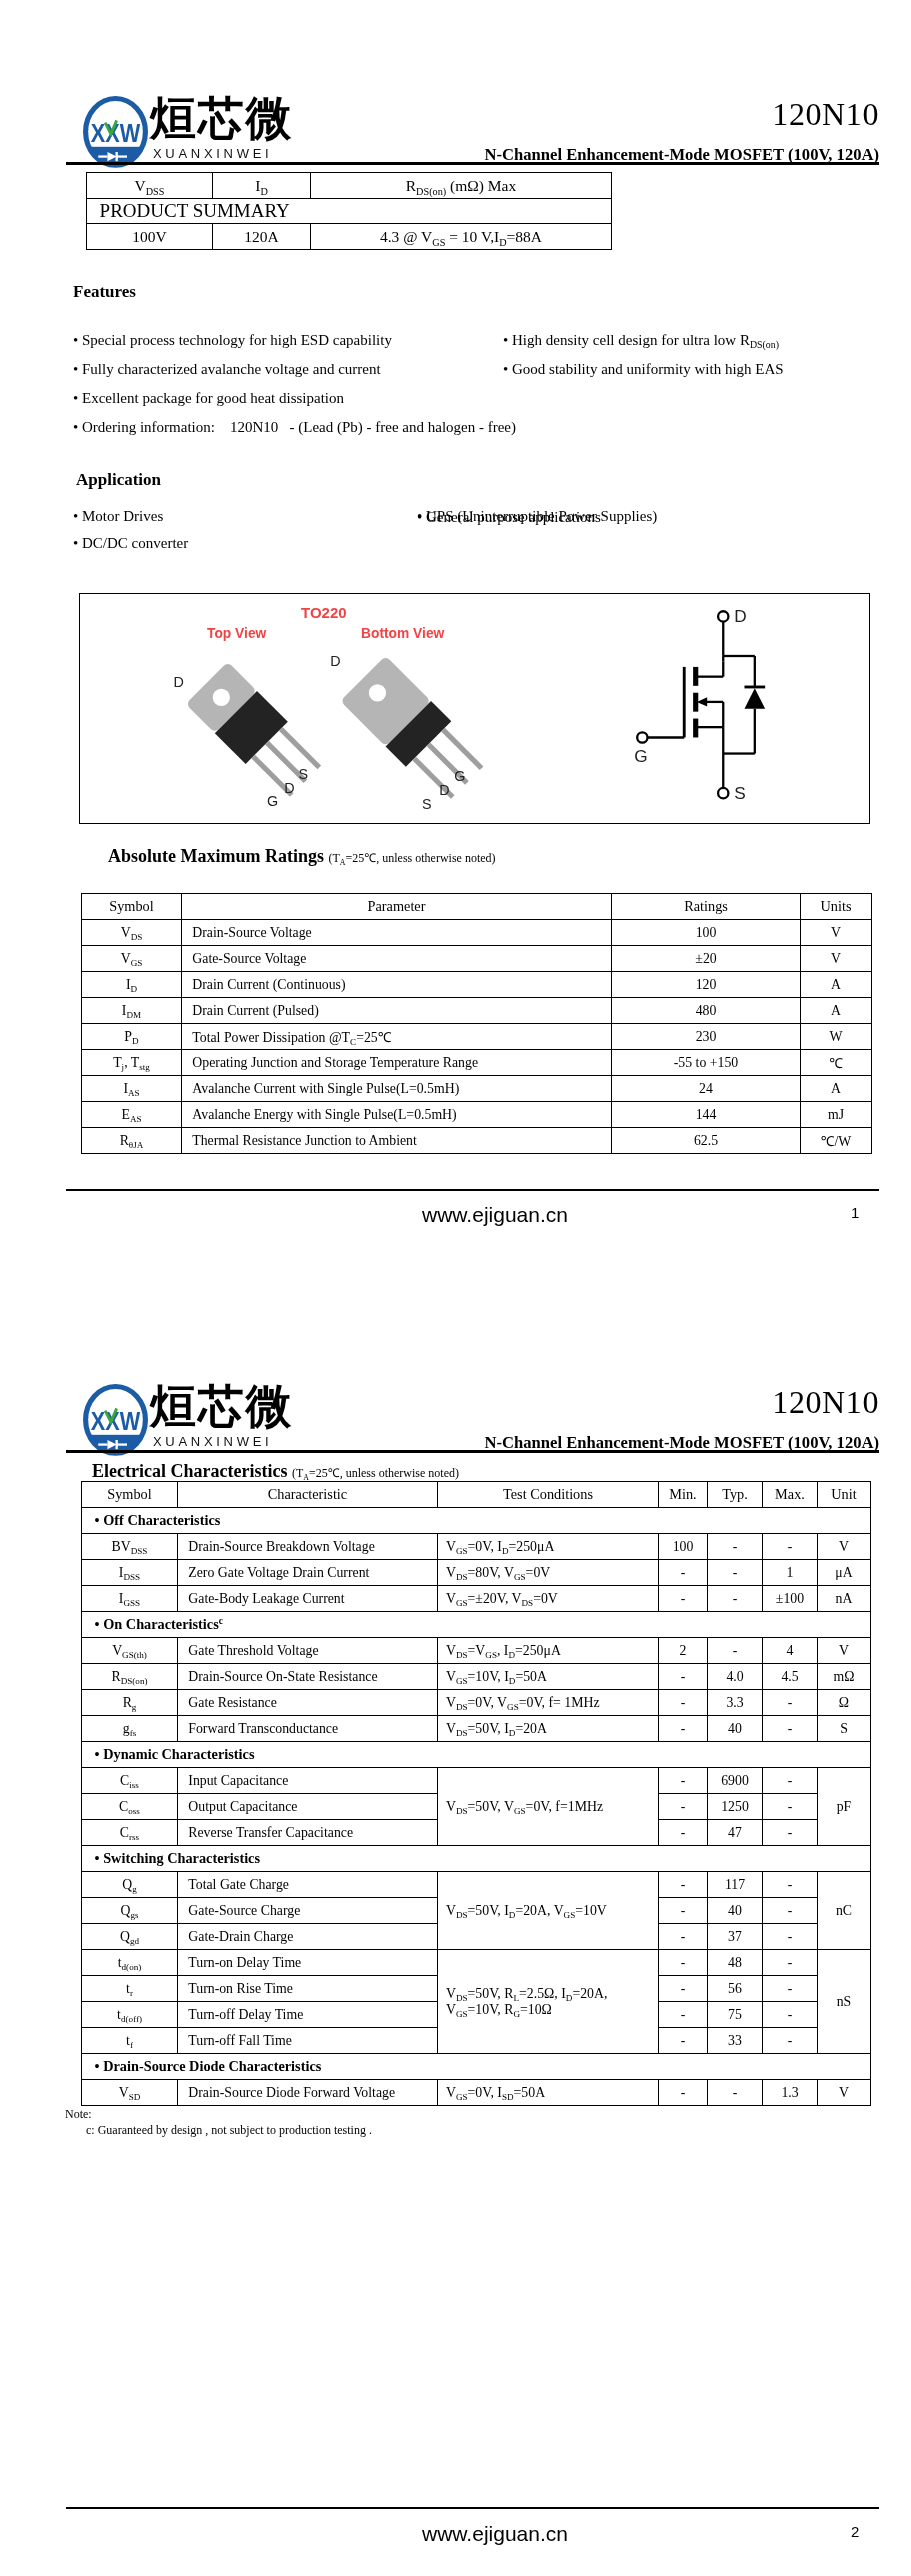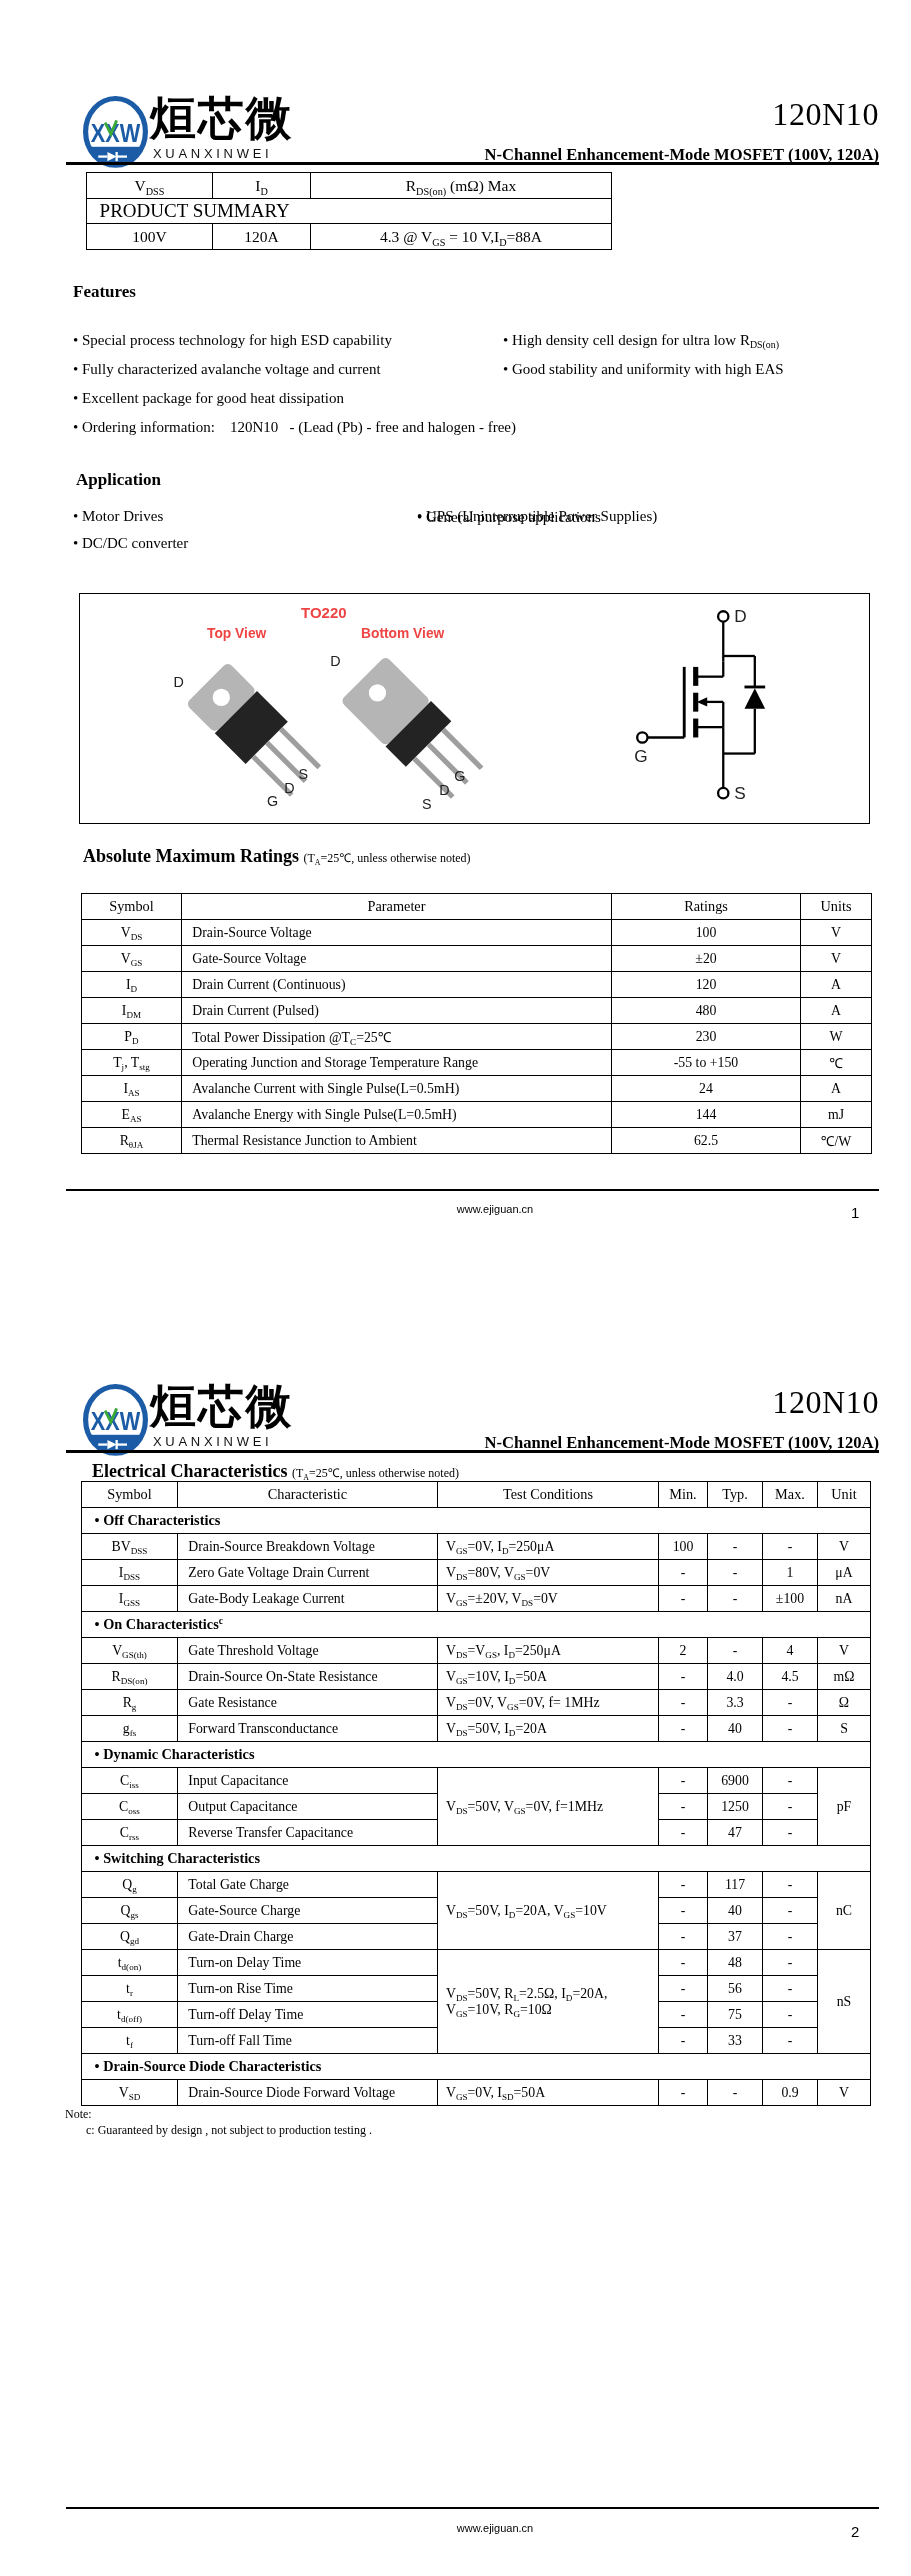--- a/index.html
+++ b/index.html
@@ -35,21 +35,21 @@
   sup{font-size:66%;vertical-align:0.55em;line-height:0;}
   
   #ps-table td{font-size:15.5px;}
   #ps-table td.ps-head{font-size:19px;text-align:left;padding-left:12.6px;border-bottom:1.7px solid #000;}
   
   #pkg-box{position:absolute;border:1.7px solid #000;background:#fff;}
   .pkg-lbl{position:absolute;font-family:"Liberation Sans","DejaVu Sans",sans-serif;
            font-weight:bold;color:#ef4444;}
   
   .footer-url{position:absolute;font-family:"Liberation Sans","DejaVu Sans",sans-serif;
-              font-size:11px;text-align:center;width:172px;}
+              font-size:21px;text-align:center;width:172px;}
   .footer-page{position:absolute;font-family:"Liberation Sans","DejaVu Sans",sans-serif;font-size:15px;}
   .note-line{position:absolute;font-size:12px;}
 </style>
 </head>
 <body>
 
 <div id="canvas">
 
   <svg class="abs" id="logo-svg-1" style="left:81px;top:87px;" width="69" height="92" viewBox="0 0 120 160">
     <ellipse cx="60" cy="78" rx="52" ry="58" fill="none" stroke="#1c5ca6" stroke-width="9"></ellipse>
@@ -180,21 +180,21 @@
         <polygon points="1158,200 1194,200 1176,164" fill="#000" stroke="none"></polygon>
         <line x1="1176" y1="200" x2="1176" y2="278"></line>
         <line x1="1176" y1="278" x2="1121" y2="278"></line>
       </g>
       <text x="1140" y="48" font-family="Liberation Sans, sans-serif" font-size="30" fill="#222">D</text>
       <text x="966" y="292" font-family="Liberation Sans, sans-serif" font-size="30" fill="#222">G</text>
       <text x="1140" y="357" font-family="Liberation Sans, sans-serif" font-size="30" fill="#222">S</text>
     </svg>
   </div>
 
-  <div class="h-tbl" style="left:83px;top:846px;text-align:right;">
+  <div class="h-tbl" style="left:108px;top:846px;text-align:right;">
     <span>Absolute Maximum Ratings</span>
     <span class="note">(T<sub>A</sub>=25℃, unless otherwise noted)</span>
   </div>
   <table class="sheet" style="left:81px;top:893px;width:789px;">
     <colgroup>
         <col style="width:100px">
         <col style="width:430px">
         <col style="width:189px">
         <col style="width:71px">
       </colgroup>
@@ -469,21 +469,21 @@
         </tr>
         <tr style="height:26px">
           <td class="section" colspan="7">• Drain-Source Diode Characteristics</td>
         </tr>
         <tr style="height:26px">
           <td>V<sub>SD</sub></td>
           <td class="lft">Drain-Source Diode Forward Voltage</td>
           <td class="cond" rowspan="1">V<sub>GS</sub>=0V, I<sub>SD</sub>=50A</td>
           <td>-</td>
           <td>-</td>
-          <td>0.9</td>
+          <td>1.3</td>
           <td rowspan="1">V</td>
         </tr>
       </tbody>
   </table>
 
   <div class="note-line" style="left:65px;top:2107px;">Note:</div>
   <div class="note-line" style="left:86px;top:2123px;">c: Guaranteed by design , not subject to production testing .</div>
 
   <div class="rule" style="left:66px;top:2507px;width:813px;height:2.3px;"></div>
   <div class="footer-url" style="left:409px;top:2522px;">www.ejiguan.cn</div>

